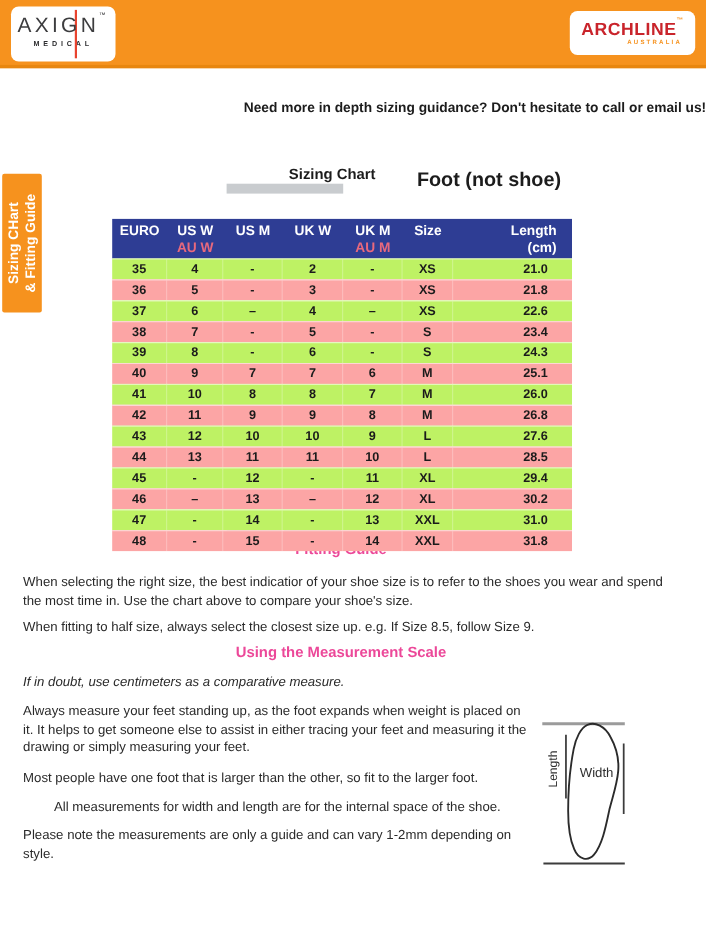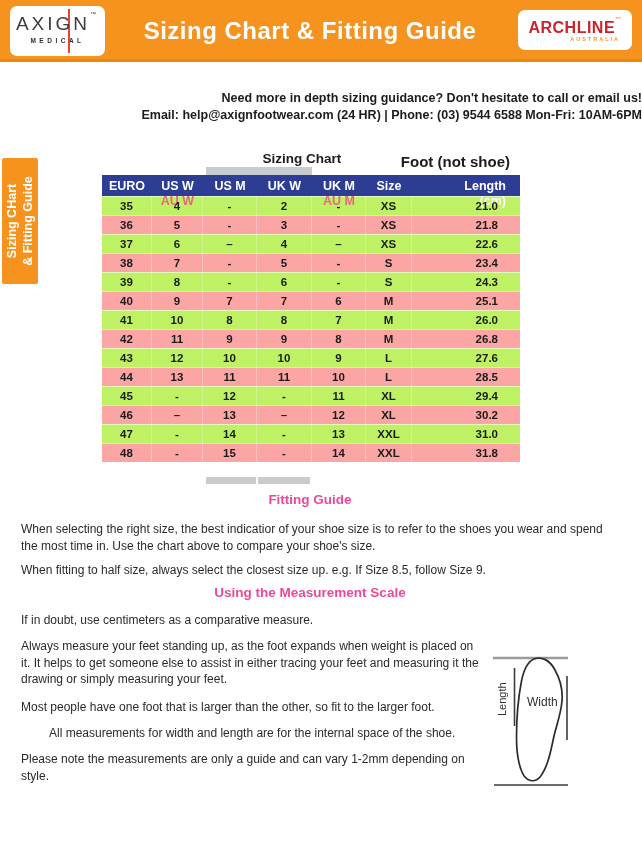--- a/index.html
+++ b/index.html
@@ -55,35 +55,35 @@
     text-align:center; padding-top:2px;
   }
 
   
   .chart-title {
     position:absolute; left:102px; top:151px; width:400px; text-align:center;
     font-weight:bold; font-size:13.5px; color:#1c1c1c;
   }
   .foot-label {
     position:absolute; top:153px; right:132px;
-    font-weight:bold; font-size:15px; color:#1c1c1c;
+    font-weight:bold; font-size:18px; color:#1c1c1c;
   }
 
   
   .gray-stub { position:absolute; background:#c9cccf; z-index:0; }
   .stub-top    { left:206px; top:167px; width:106px; height:9px; }
   .stub-bot-a  { left:206px; top:477px; width:50px; height:7px; }
   .stub-bot-b  { left:258px; top:477px; width:52px; height:7px; }
 
   .size-table {
     position:absolute; left:102px; top:175px; width:418px; z-index:1;
   }
   .thead {
     display:grid; grid-template-columns:50px 51px 54px 55px 54px 46px 108px;
-    background:#2e3d94; height:21px;
+    background:#2e3d94; height:36px;margin-top:24px;
   }
   .hcell {
     color:#ffffff; font-weight:bold; font-size:12.5px; line-height:15px;
     text-align:center; padding-top:4px;
   }
   .hcell .accent { color:#e8697d; }
   .hcell.right { text-align:right; padding-right:14px; }
   .trow {
     display:grid; grid-template-columns:50px 51px 54px 55px 54px 46px 108px;
     height:19px; align-items:center; border-top:1px solid rgba(255,255,255,0.55);
@@ -102,49 +102,47 @@
     position:absolute; left:0; width:620px; text-align:center;
     font-weight:bold; font-size:13.5px; color:#ec4899;
   }
   .fit-title { top:492px; }
   .scale-title { top:585px; }
   .para {
     position:absolute; left:21px; font-size:12px; line-height:16.5px; color:#2a2a2a;
   }
   .p1 { top:521px; width:600px; }
   .p2 { top:562px; width:600px; }
-  .p3 { top:612px; width:600px; }
+  .p3 { top:612px; width:600px;font-style:italic; }
   .p4 { top:638px; width:462px; }
   .p5 { top:699px; width:600px; }
   .p6 { top:725px; width:600px;margin-left:28px; }
   .p7 { top:751px; width:470px; }
   .bold { font-weight:normal; }
 
   
   .foot-diagram { position:absolute; left:488px; top:628px; width:152px; height:172px; }
 </style>
 </head>
 <body>
 
 <div class="banner">
   <div class="logo-box axign-box">
     <div class="axign-line"></div>
     <span class="axign-name"><span>AXIGN</span><span class="axign-tm">™</span></span>
     <div class="axign-sub">MEDICAL</div>
   </div>
-  <div class="banner-title">Sizing Chart &amp; Fitting Guide</div>
   <div class="logo-box archline-box">
     <span class="archline-name"><span>ARCHLINE</span><span class="archline-tm">™</span></span>
     <div class="archline-sub">AUSTRALIA</div>
   </div>
 </div>
 
 <div class="contact">
   <div>Need more in depth sizing guidance? Don't hesitate to call or email us!</div>
-  <div>Email: help@axignfootwear.com (24 HR) | Phone: (03) 9544 6588 Mon-Fri: 10AM-6PM</div>
 </div>
 
 <div class="side-tab">
   <div class="side-tab-inner">
     <div>Sizing CHart</div>
     <div>&amp; Fitting Guide</div>
   </div>
 </div>
 
 <div class="chart-title">Sizing Chart</div>

